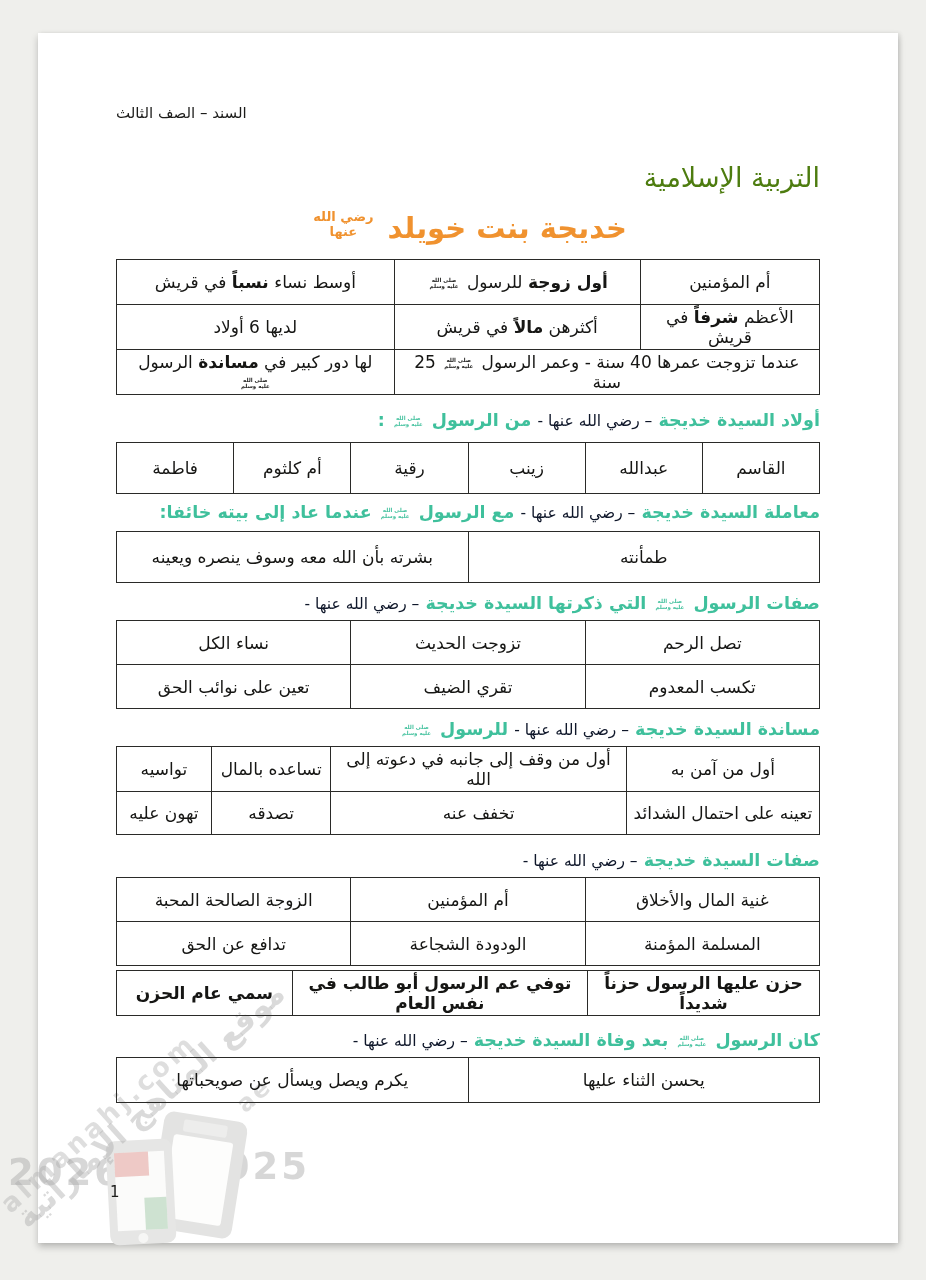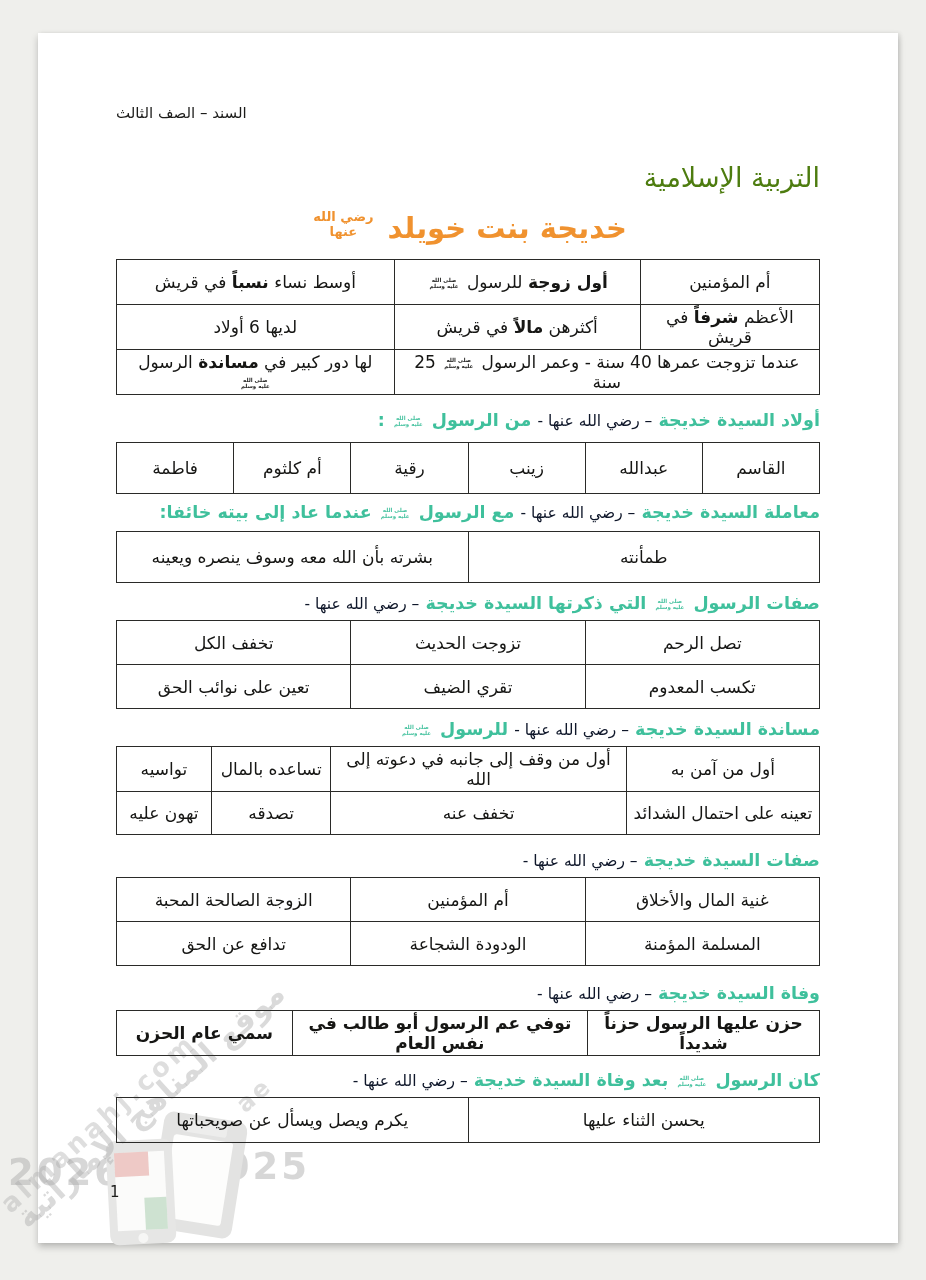--- a/index.html
+++ b/index.html
@@ -217,21 +217,21 @@
     <span>صفات الرسول</span>
     <span class="saw"><span>صلى الله</span><span>عليه وسلم</span></span>
     <span>التي ذكرتها السيدة خديجة</span>
     <span class="k">– رضي الله عنها -</span>
   </div>
   <table class="t t-prophet">
     <tbody>
         <tr>
       <td>تصل الرحم</td>
       <td>تزوجت الحديث</td>
-      <td>تخفف الكل</td>
+      <td>نساء الكل</td>
     </tr>
     <tr>
       <td>تكسب المعدوم</td>
       <td>تقري الضيف</td>
       <td>تعين على نوائب الحق</td>
     </tr>
   </tbody>
     </table>
 
   <div class="sec-h h-support">
@@ -275,24 +275,20 @@
       <td>الزوجة الصالحة المحبة</td>
     </tr>
     <tr>
       <td>المسلمة المؤمنة</td>
       <td>الودودة الشجاعة</td>
       <td>تدافع عن الحق</td>
     </tr>
   </tbody>
     </table>
 
-  <div class="sec-h h-death">
-    <span>وفاة السيدة خديجة</span>
-    <span class="k">– رضي الله عنها -</span>
-  </div>
   <table class="t t-death">
     <colgroup>
         <col style="width:33%">
         <col style="width:42%">
         <col style="width:25%">
       </colgroup>
     <tbody>
         <tr>
       <td>حزن عليها الرسول حزناً شديداً</td>
       <td>توفي عم الرسول أبو طالب في نفس العام</td>

